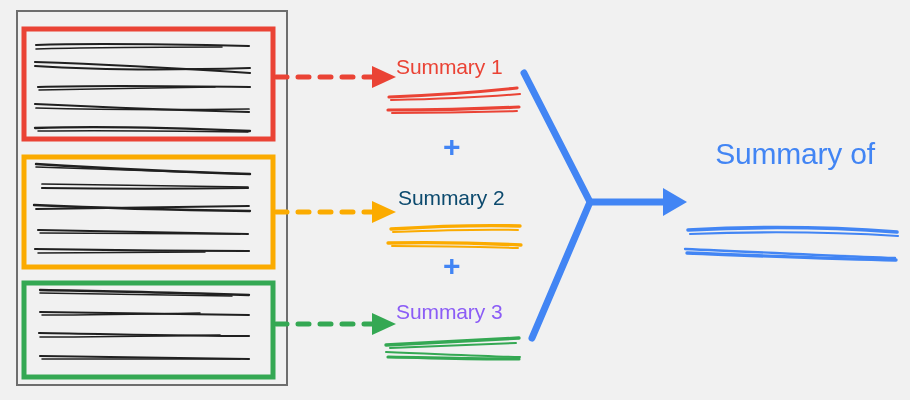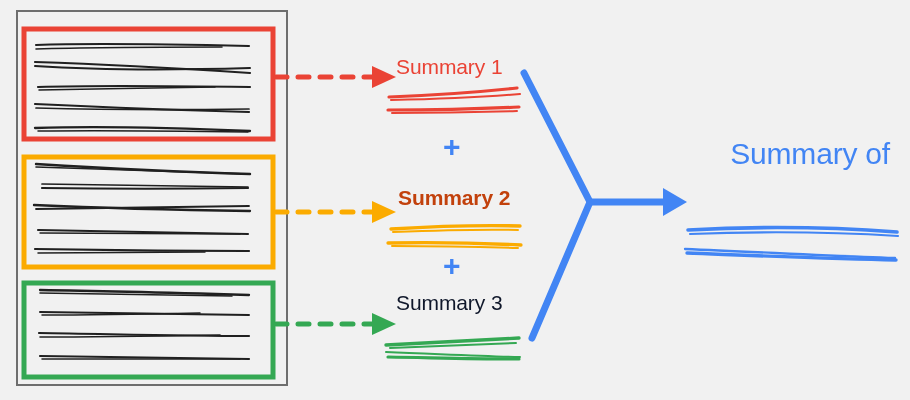--- a/index.html
+++ b/index.html
@@ -31,29 +31,29 @@
     white-space: nowrap;
     font-family: "Liberation Sans", sans-serif;
     line-height: 1.1;
   }
   .summary-label {
     font-size: 21px;
     font-weight: 400;
     letter-spacing: -0.1px;
   }
   .sum1 { left: 396px; top: 55px; color: #ea4335; }
-  .sum2 { left: 398px; top: 186px; color: #c2410c; font-weight: bold; }
-  .sum3 { left: 396px; top: 291px; color: #0f172a; }
+  .sum2 { left: 398px; top: 186px; color: #0c4a6e; }
+  .sum3 { left: 396px; top: 300px; color: #8b5cf6; }
   .final-title {
     left: 700px;
     top: 137px;
     color: #4285f4;
     font-size: 30px;
     font-weight: 400;
-    text-align: right;
+    text-align: center;
     width: 190px;
     white-space: normal;
     letter-spacing: -0.2px;
   }
   .final-title .ln { display: block; }
   .plus {
     position: absolute;
     color: #4285f4;
     font-size: 30px;
     font-weight: 700;

